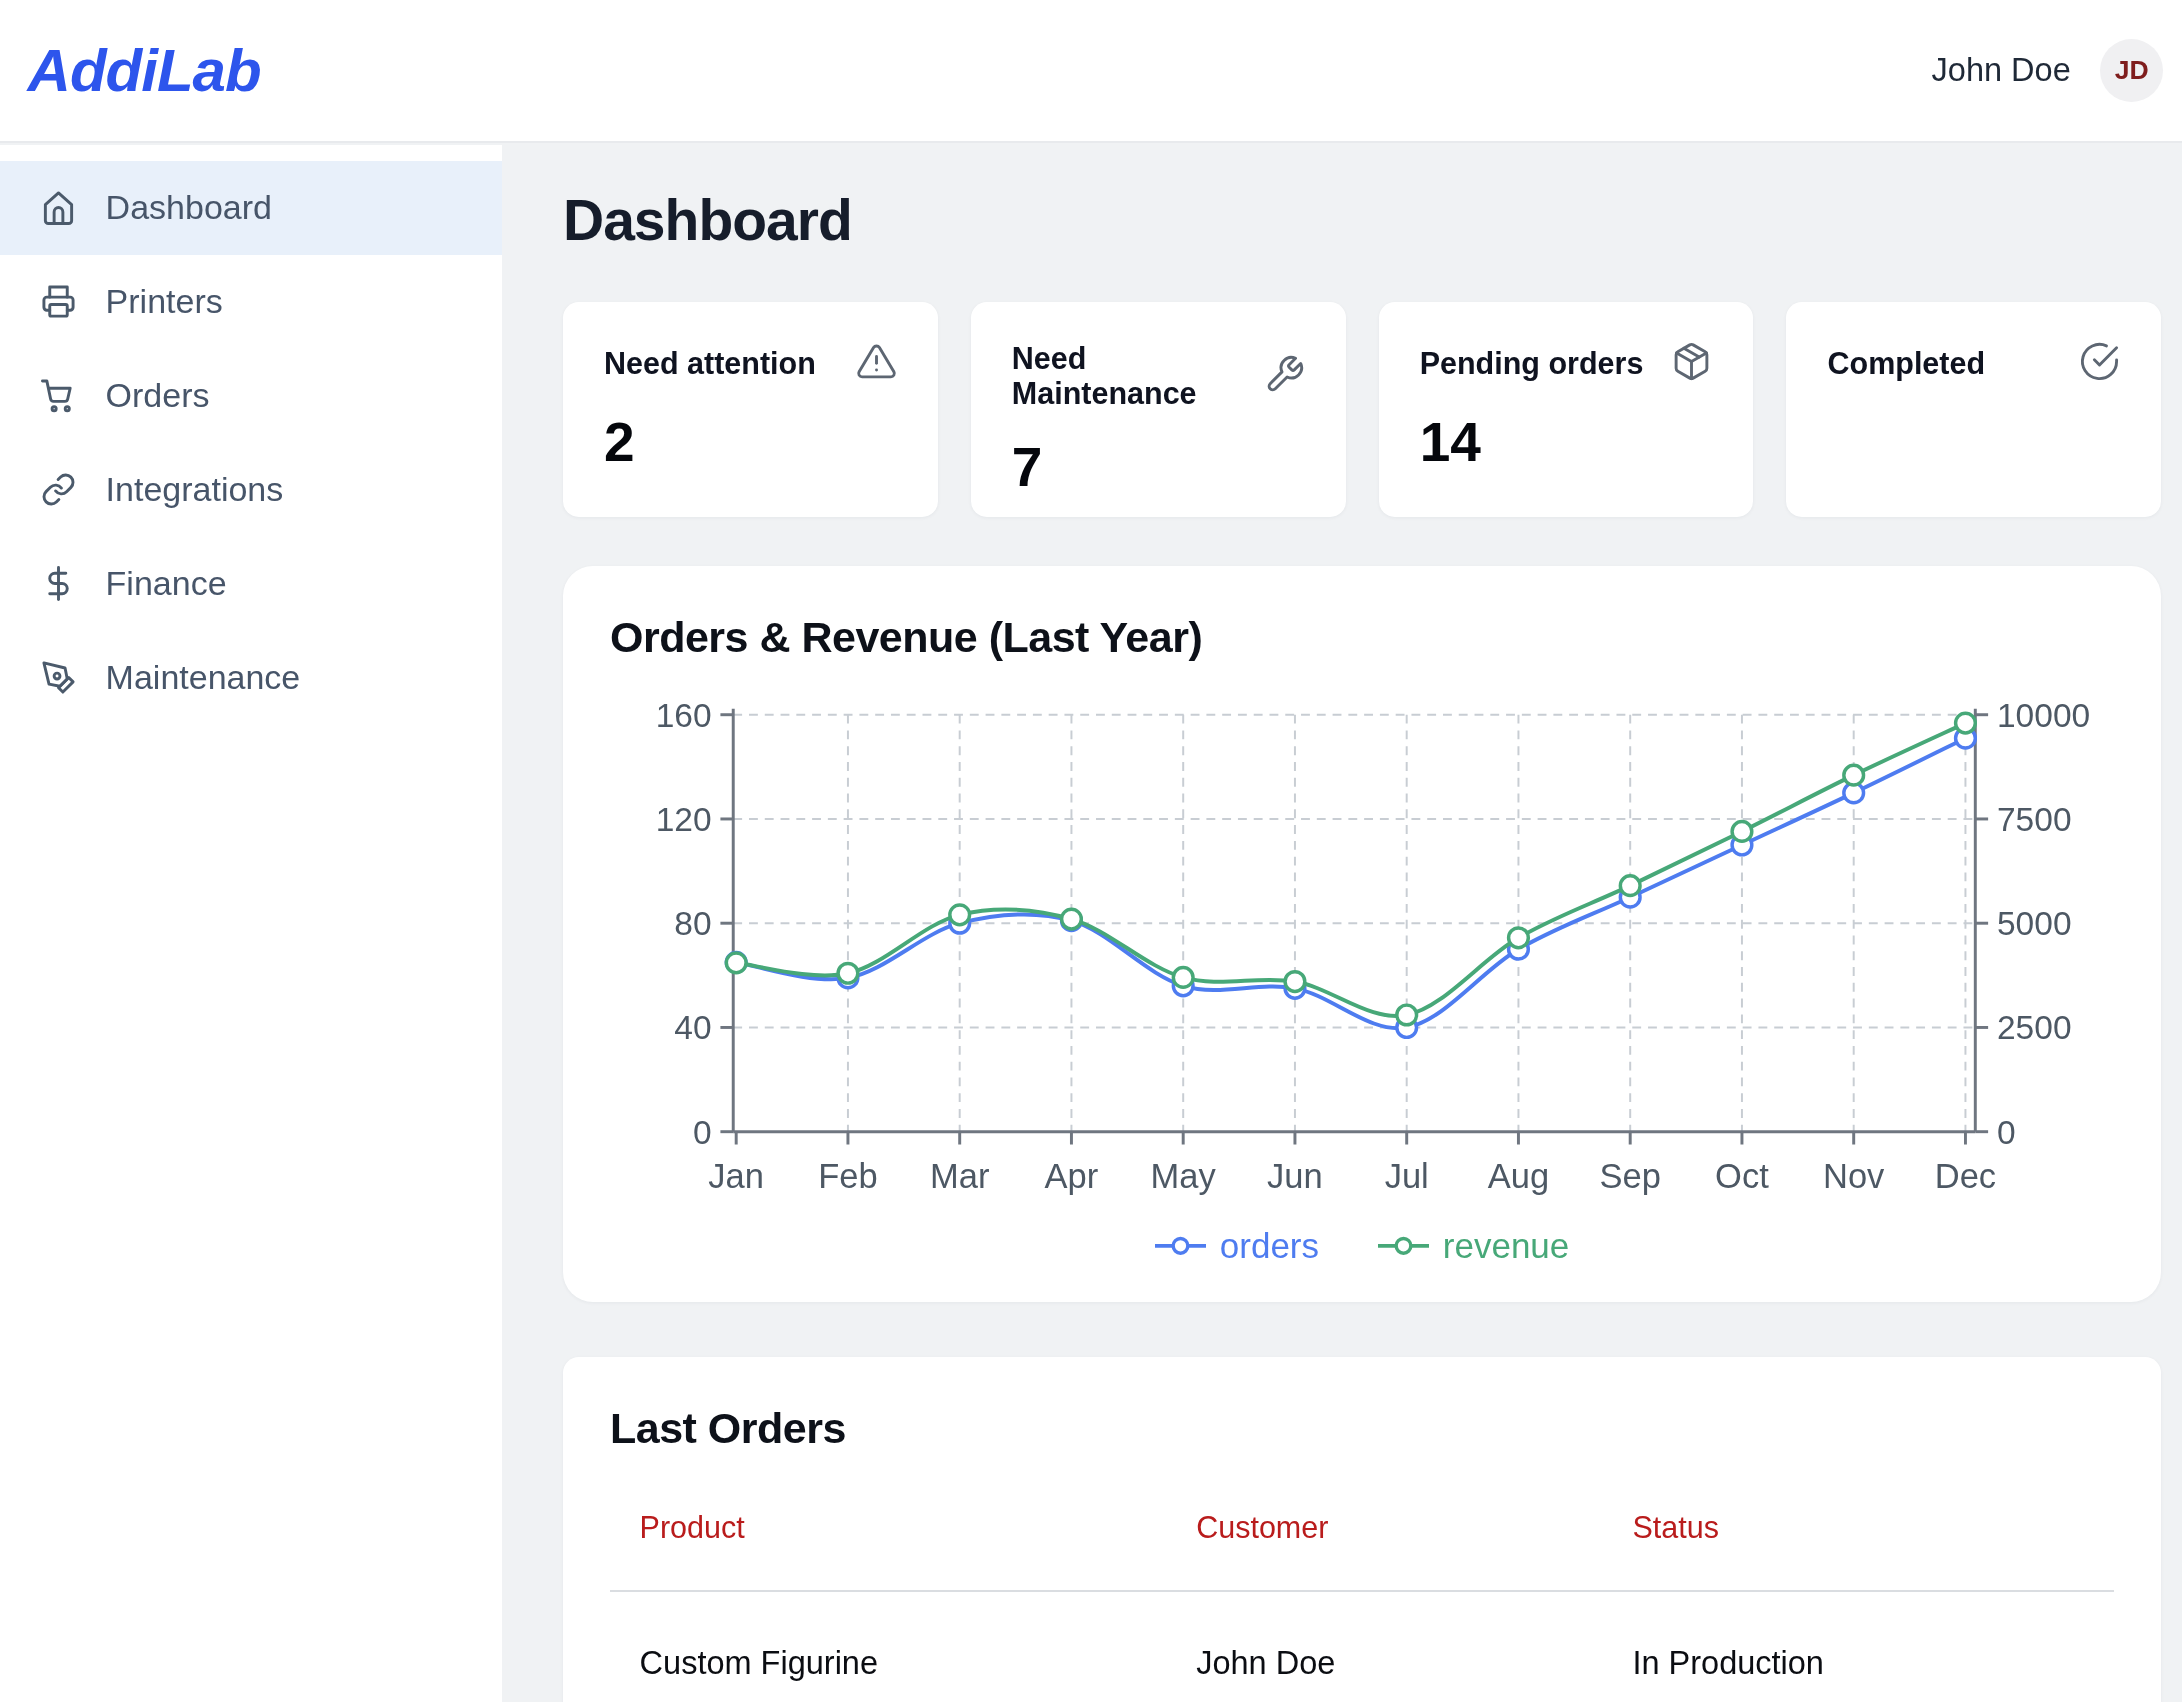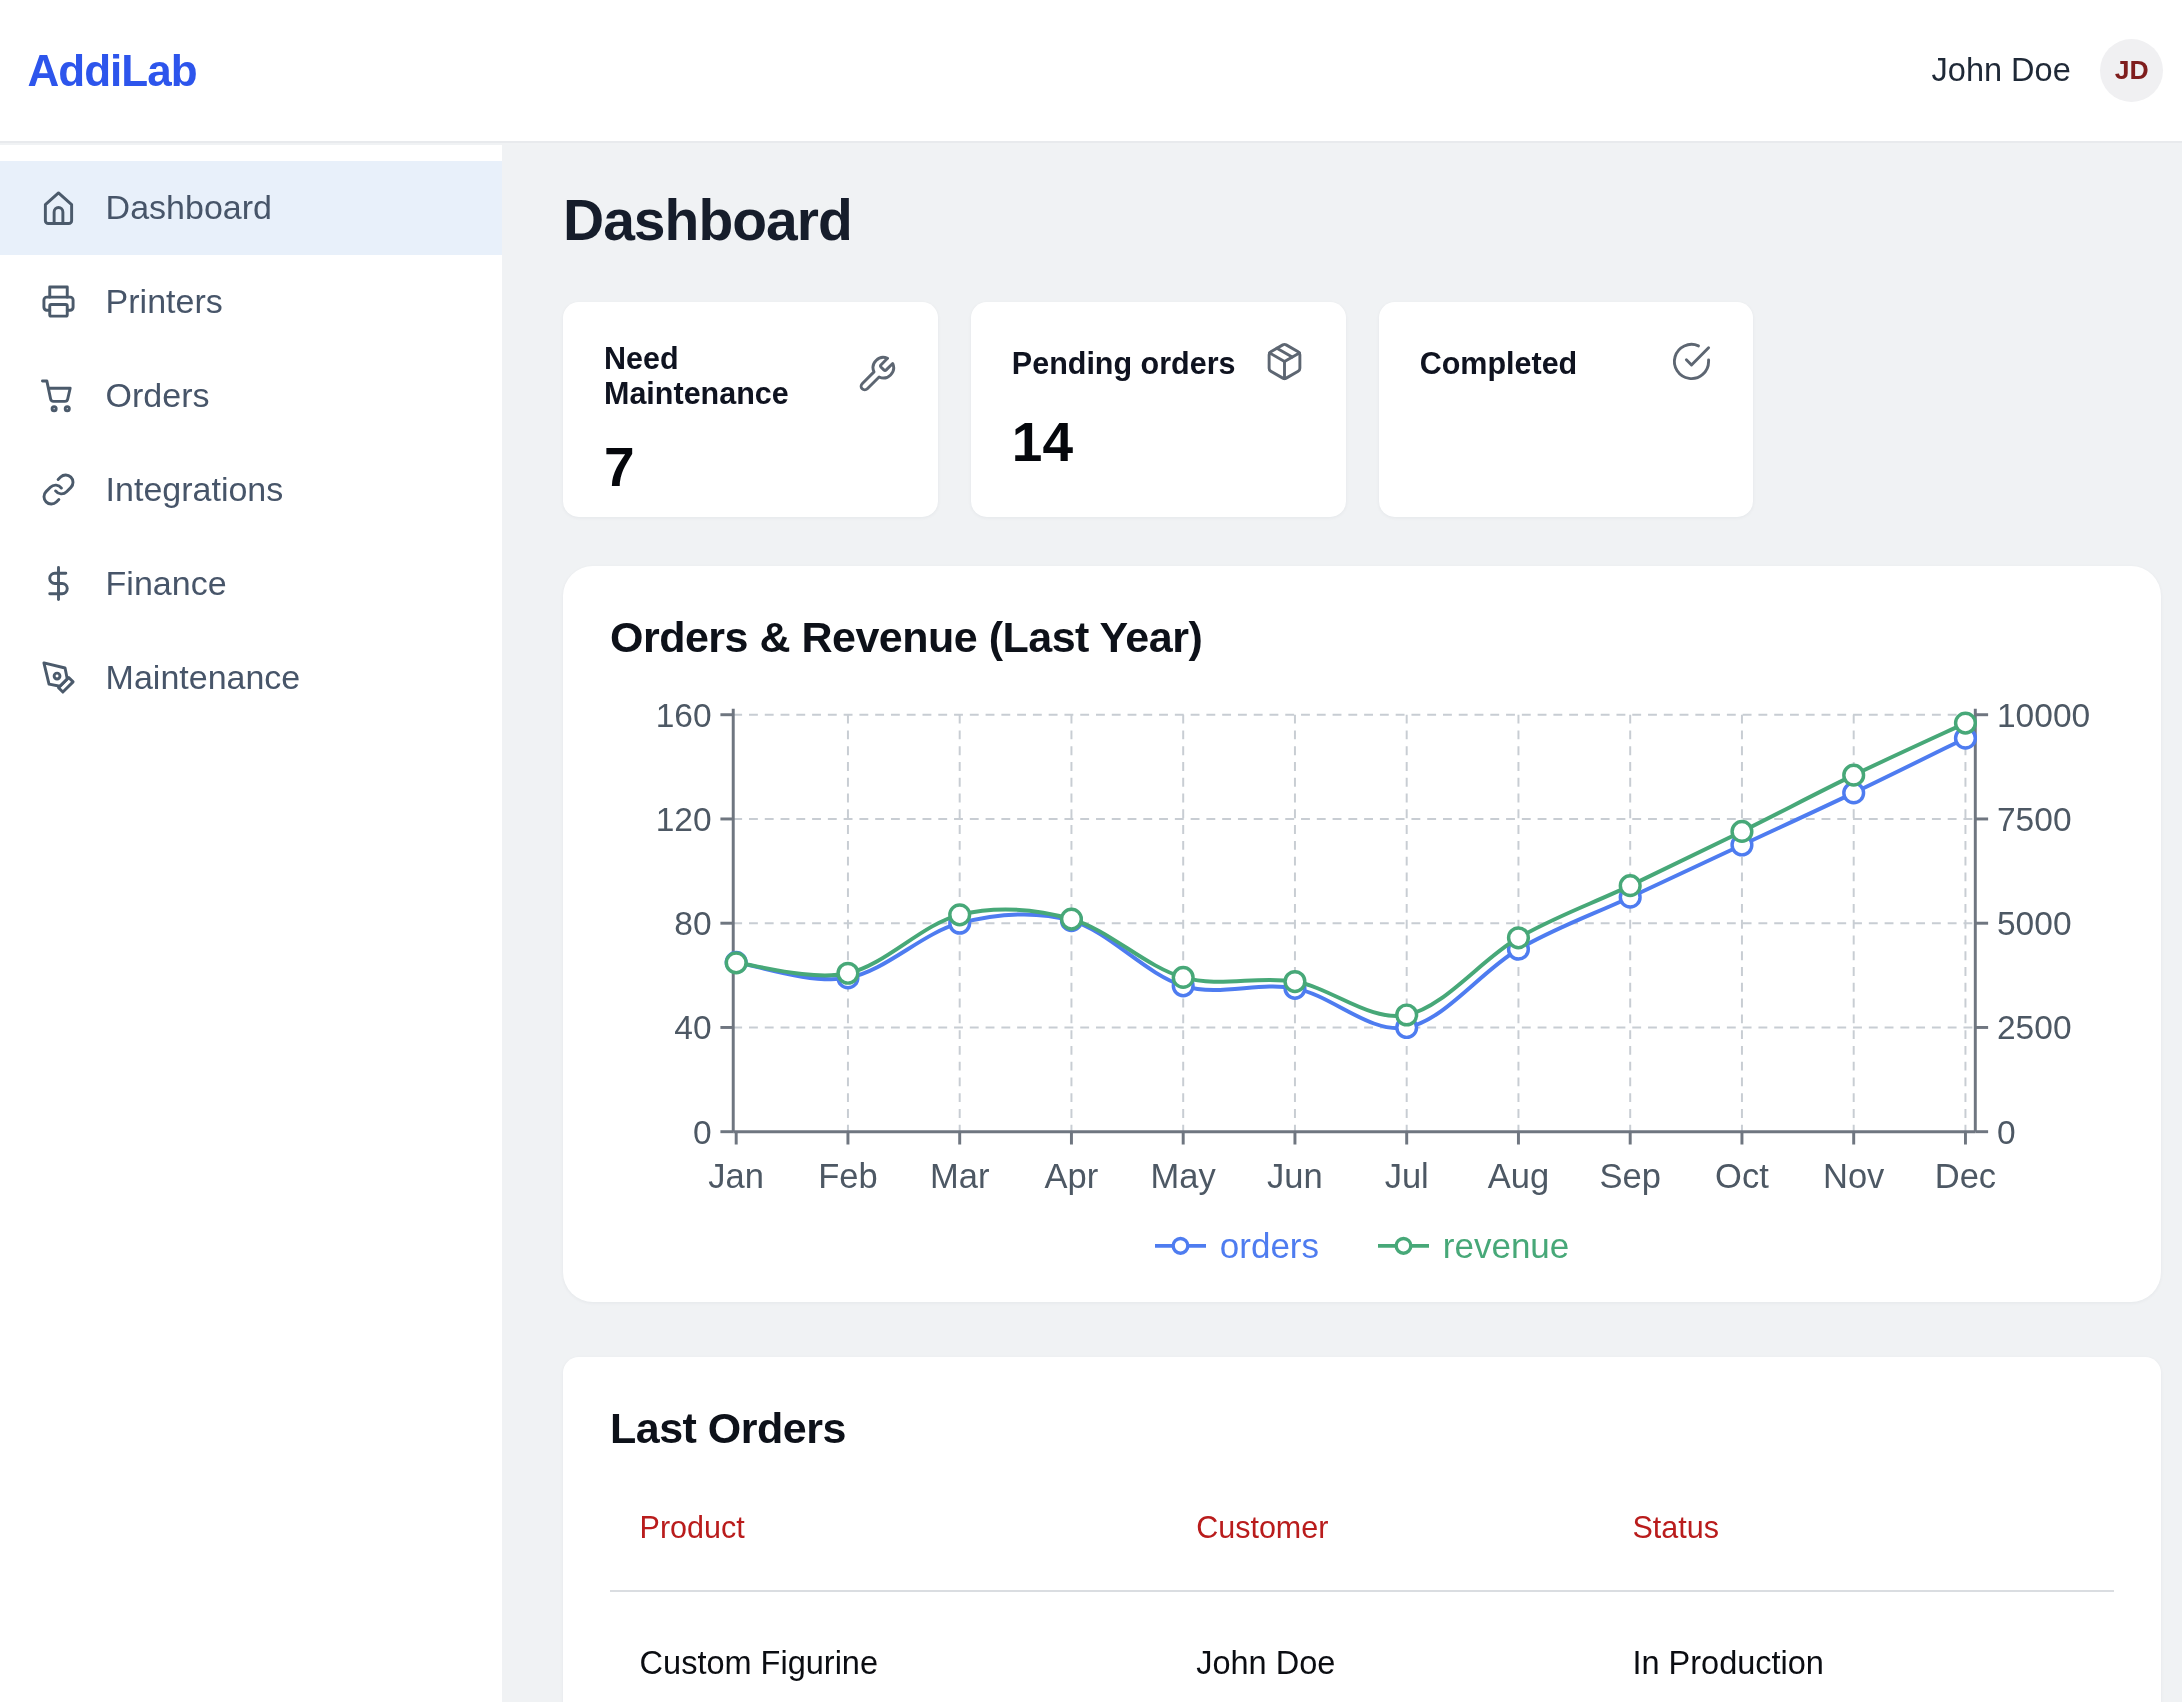--- a/index.html
+++ b/index.html
@@ -10,21 +10,21 @@
     color:#111827;
     overflow:hidden;
     position:relative;
   }
   
   .header {
     position:absolute; top:0; left:0; width:2183px; height:143px;
     background:#fff; border-bottom:2px solid #e8eaed;
     display:flex; align-items:center; padding:0 19.7px 0 27.6px; z-index:20;
   }
-  .logo { font-size:44px; font-weight:800; letter-spacing:-1px; cursor:pointer; }
+  .logo { font-size:60px; font-weight:800; letter-spacing:-1px; cursor:pointer;font-style:italic; }
   .header-right { margin-left:auto; display:flex; align-items:center; gap:29.6px; }
   .user-name { font-size:32.5px; color:#1f2937; font-weight:500; }
   .avatar {
     width:63px; height:63px; border-radius:50%; background:#f0f0f2;
     display:flex; align-items:center; justify-content:center;
     font-size:26.6px; font-weight:600; color:#7f1d1d; cursor:pointer;
   }
   
   .sidebar {
     position:absolute; left:0; top:145px; bottom:0; width:502px;
@@ -148,20 +148,31 @@
         </svg>
       </span>
       <span>Maintenance</span>
     </div>
   </div>
 
 <div class="main">
   <div class="page-title">Dashboard</div>
 
   <div class="stats" id="stats-row">
+      <div class="stat-card">
+        <div class="stat-top">
+          <span class="stat-label">Need attention</span>
+          <span class="stat-icn"><svg viewBox="0 0 24 24" fill="none" stroke="currentColor" stroke-width="1.7" stroke-linecap="round" stroke-linejoin="round">
+              <path d="M10.29 3.86 1.82 18a2 2 0 0 0 1.71 3h16.94a2 2 0 0 0 1.71-3L13.71 3.86a2 2 0 0 0-3.42 0z"></path>
+              <line x1="12" y1="9" x2="12" y2="13"></line>
+              <line x1="12" y1="17" x2="12.01" y2="17"></line>
+            </svg></span>
+        </div>
+        <div class="stat-value">2</div>
+      </div>
       <div class="stat-card">
         <div class="stat-top">
           <span class="stat-label">Need Maintenance</span>
           <span class="stat-icn"><svg viewBox="0 0 24 24" fill="none" stroke="currentColor" stroke-width="1.7" stroke-linecap="round" stroke-linejoin="round">
               <path d="M14.7 6.3a1 1 0 0 0 0 1.4l1.6 1.6a1 1 0 0 0 1.4 0l3.77-3.77a6 6 0 0 1-7.94 7.94l-6.91 6.91a2.12 2.12 0 0 1-3-3l6.91-6.91a6 6 0 0 1 7.94-7.94l-3.76 3.76z"></path>
             </svg></span>
         </div>
         <div class="stat-value">7</div>
       </div>
       <div class="stat-card">

